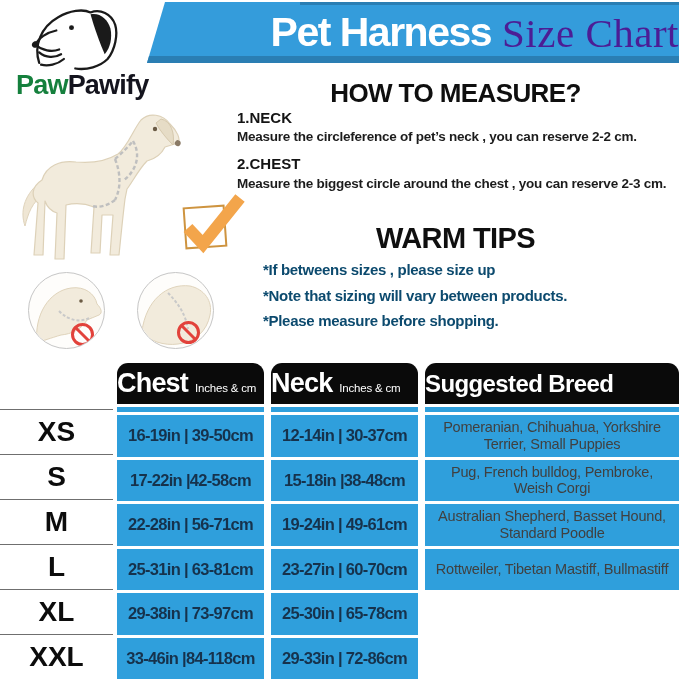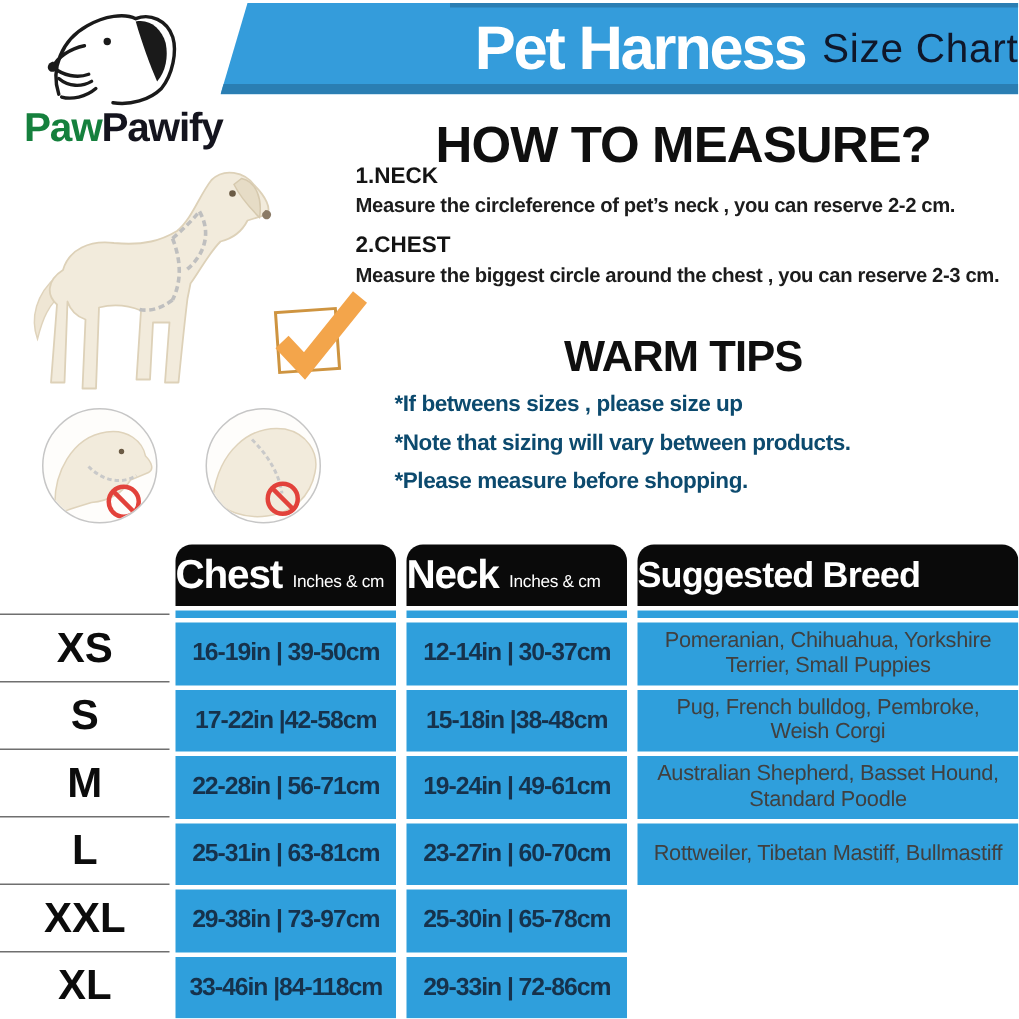--- a/index.html
+++ b/index.html
@@ -6,31 +6,31 @@
   .canvas{position:relative;width:679px;height:679px;background:#fff;overflow:hidden;
           font-family:"Liberation Sans",sans-serif;}
 
   
   .banner{position:absolute;top:2px;left:0;width:679px;height:61px;background:#349CDB;
           clip-path:polygon(165px 0,679px 0,679px 61px,147px 61px);
           display:flex;align-items:center;justify-content:flex-end;padding-left:140px;box-sizing:border-box;}
   .banner::before{content:"";position:absolute;left:300px;top:0;right:0;height:3px;background:#2A7EB3;}
   .banner::after{content:"";position:absolute;left:0;bottom:0;width:100%;height:7px;background:#2A7EB3;}
   .banner .t-bold{font-size:41px;font-weight:bold;color:#fff;letter-spacing:-1.5px;margin-right:11px;z-index:2;}
-  .banner .t-light{font-size:27px;font-weight:normal;color:#0f172a;letter-spacing:0.5px;z-index:2;}
+  .banner .t-light{font-size:41px;font-weight:normal;color:#4c1d95;letter-spacing:0.5px;z-index:2;font-family:Liberation Serif, serif;}
 
   
   .logo-svg{position:absolute;left:22px;top:2px;width:118px;height:76px;}
   .logo-text{position:absolute;left:16px;top:70px;font-size:27px;font-weight:bold;letter-spacing:-0.8px;}
   .logo-text .paw{color:#15803d;}
   .logo-text .pawify{color:#14141E;}
 
   
   .htm-heading{position:absolute;left:232px;top:78px;width:447px;text-align:center;
-               font-size:34px;font-weight:bold;color:#0f0f0f;letter-spacing:-0.6px;}
+               font-size:26px;font-weight:bold;color:#0f0f0f;letter-spacing:-0.6px;}
   .step-label{position:absolute;left:237px;font-size:15px;font-weight:bold;color:#141414;white-space:nowrap;}
   .step-text{position:absolute;left:237px;font-size:13.5px;font-weight:bold;color:#1c1c1c;
              letter-spacing:-0.25px;white-space:nowrap;}
   .s1l{top:109px;} .s1t{top:129px;} .s2l{top:155px;} .s2t{top:176px;}
 
   
   .wt-heading{position:absolute;left:232px;top:222px;width:447px;text-align:center;
               font-size:29px;font-weight:bold;color:#0f0f0f;letter-spacing:-0.6px;}
   .tip{position:absolute;left:263px;font-size:15px;font-weight:bold;color:#0c4a6e;
        letter-spacing:-0.3px;white-space:nowrap;}
@@ -146,22 +146,22 @@
       <path d="M 30,20 C 40,30 48,42 50,56" fill="none" stroke="#C9C9C9" stroke-width="2" stroke-dasharray="3 2"></path>
     </svg>
     <div class="nosign ns2"></div>
   </div>
 
   <div class="size-col">
     <div class="size-cell">XS</div>
     <div class="size-cell">S</div>
     <div class="size-cell">M</div>
     <div class="size-cell">L</div>
+    <div class="size-cell">XL</div>
     <div class="size-cell">XXL</div>
-    <div class="size-cell">XL</div>
   </div>
 
   <div class="col col-chest">
     <div class="col-header">
       <span class="col-title">Chest</span>
       <span class="col-sub">Inches &amp; cm</span>
     </div>
     <div class="col-strip"></div>
     <div class="cell">16-19in | 39-50cm</div>
     <div class="cell">17-22in |42-58cm</div>

